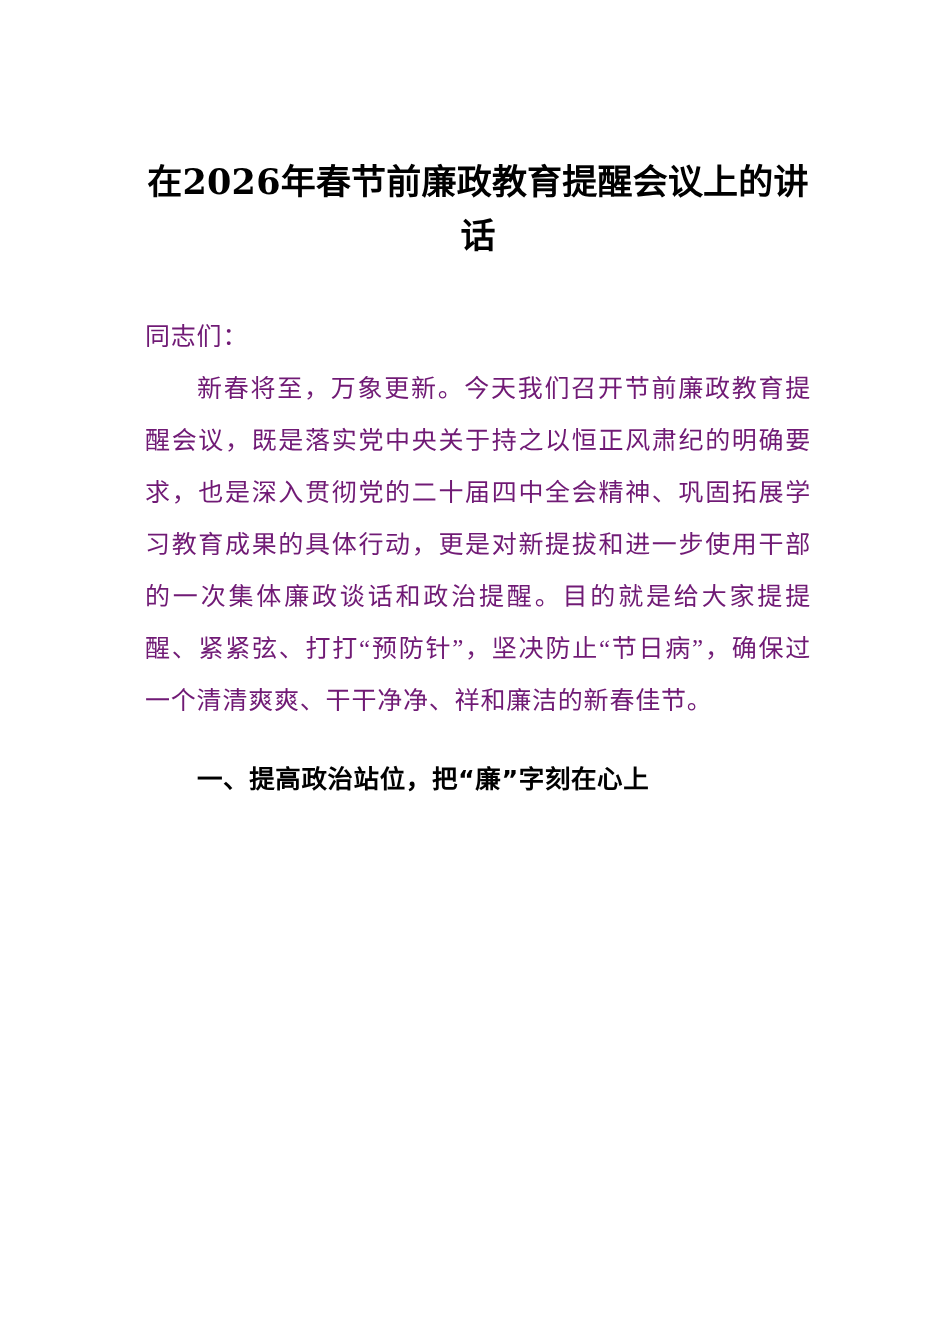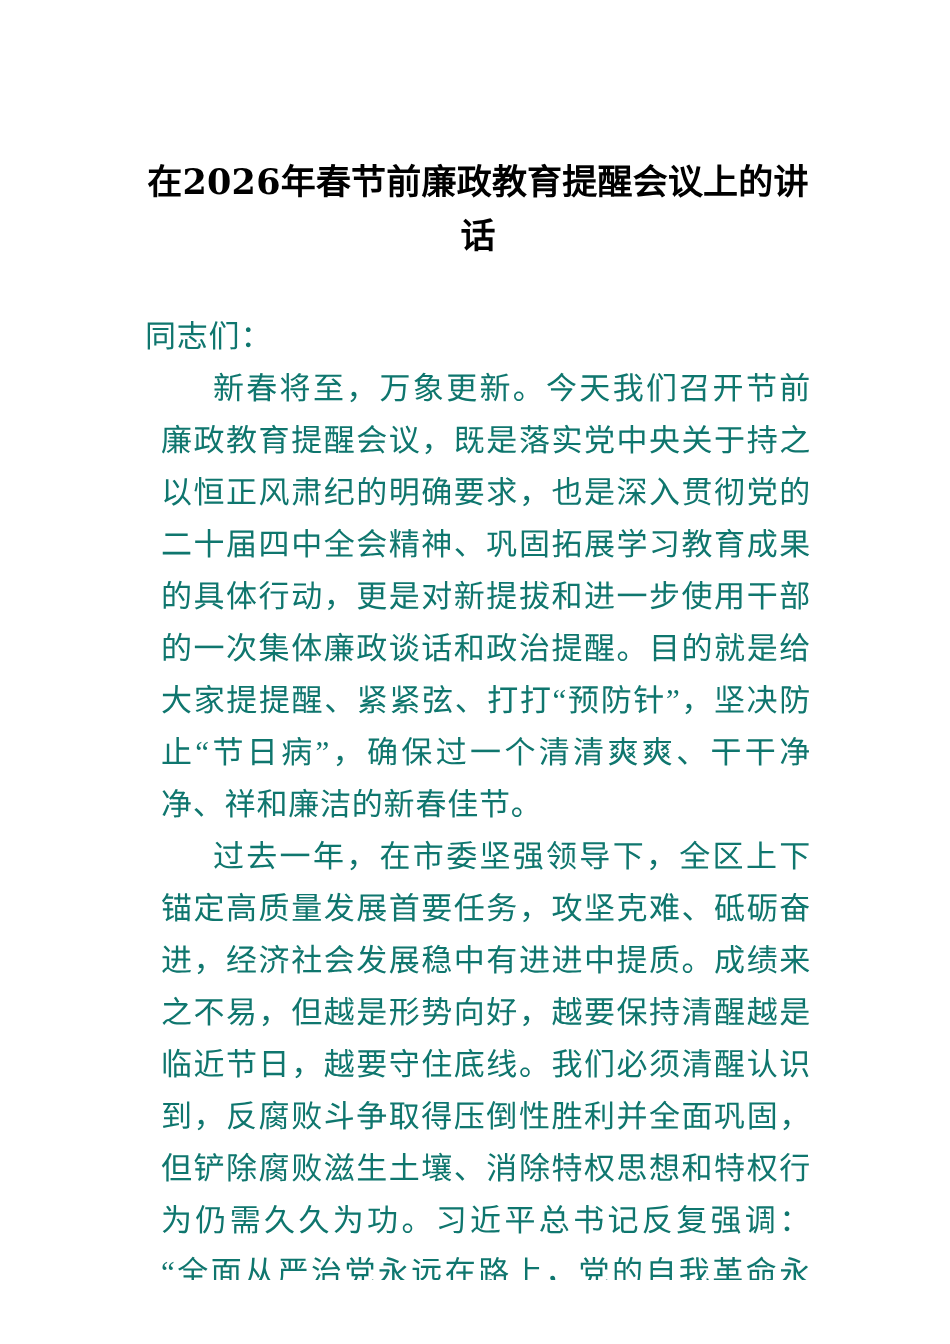--- a/index.html
+++ b/index.html
@@ -40,38 +40,37 @@
     word-break: break-all;
   }
 
   
   .body-block {
     margin-top: 48px;
   }
 
   p.para {
     font-family: "Liberation Serif", "DejaVu Serif", serif;
-    font-size: 31px;
+    font-size: 25px;
     line-height: 52px;
-    color: #0f766e;
+    color: #701a75;
     margin: 0;
     text-align: justify;
     text-justify: inter-character;
     word-break: break-all;
     letter-spacing: 0.8px;
     -webkit-font-smoothing: antialiased;
   }
 
   p.para.salutation {
     text-indent: 0;
   }
 
   p.para.indent {
     text-indent: 52px;
-    margin-left: 16px;
   }
 
   
   h2.section-heading {
     font-family: "DejaVu Sans", "Liberation Sans", sans-serif;
     font-weight: bold;
     font-size: 25.5px;
     line-height: 52px;
     color: #000000;
     margin: 0;
@@ -93,21 +92,20 @@
   <div class="content">
 
     <h1 class="doc-title">在2026年春节前廉政教育提醒会议上的讲话</h1>
 
     <div class="body-block">
 
       <p class="para salutation">同志们：</p>
 
       <p class="para indent">新春将至，万象更新。今天我们召开节前廉政教育提醒会议，既是落实党中央关于持之以恒正风肃纪的明确要求，也是深入贯彻党的二十届四中全会精神、巩固拓展学习教育成果的具体行动，更是对新提拔和进一步使用干部的一次集体廉政谈话和政治提醒。目的就是给大家提提醒、紧紧弦、打打“预防针”，坚决防止“节日病”，确保过一个清清爽爽、干干净净、祥和廉洁的新春佳节。</p>
 
-      <p class="para indent">过去一年，在市委坚强领导下，全区上下锚定高质量发展首要任务，攻坚克难、砥砺奋进，经济社会发展稳中有进进中提质。成绩来之不易，但越是形势向好，越要保持清醒越是临近节日，越要守住底线。我们必须清醒认识到，反腐败斗争取得压倒性胜利并全面巩固，但铲除腐败滋生土壤、消除特权思想和特权行为仍需久久为功。习近平总书记反复强调：“全面从严治党永远在路上，党的自我革命永远在路上。”这要求我们始终以“赶考”的清醒和坚定，把严的基调、严的措施、严的氛围长期坚持下去。</p>
 
 
       <div class="spacer-line"></div>
 
       <h2 class="section-heading">一、提高政治站位，把“廉”字刻在心上</h2>
 
     </div>
 
   </div>
 

